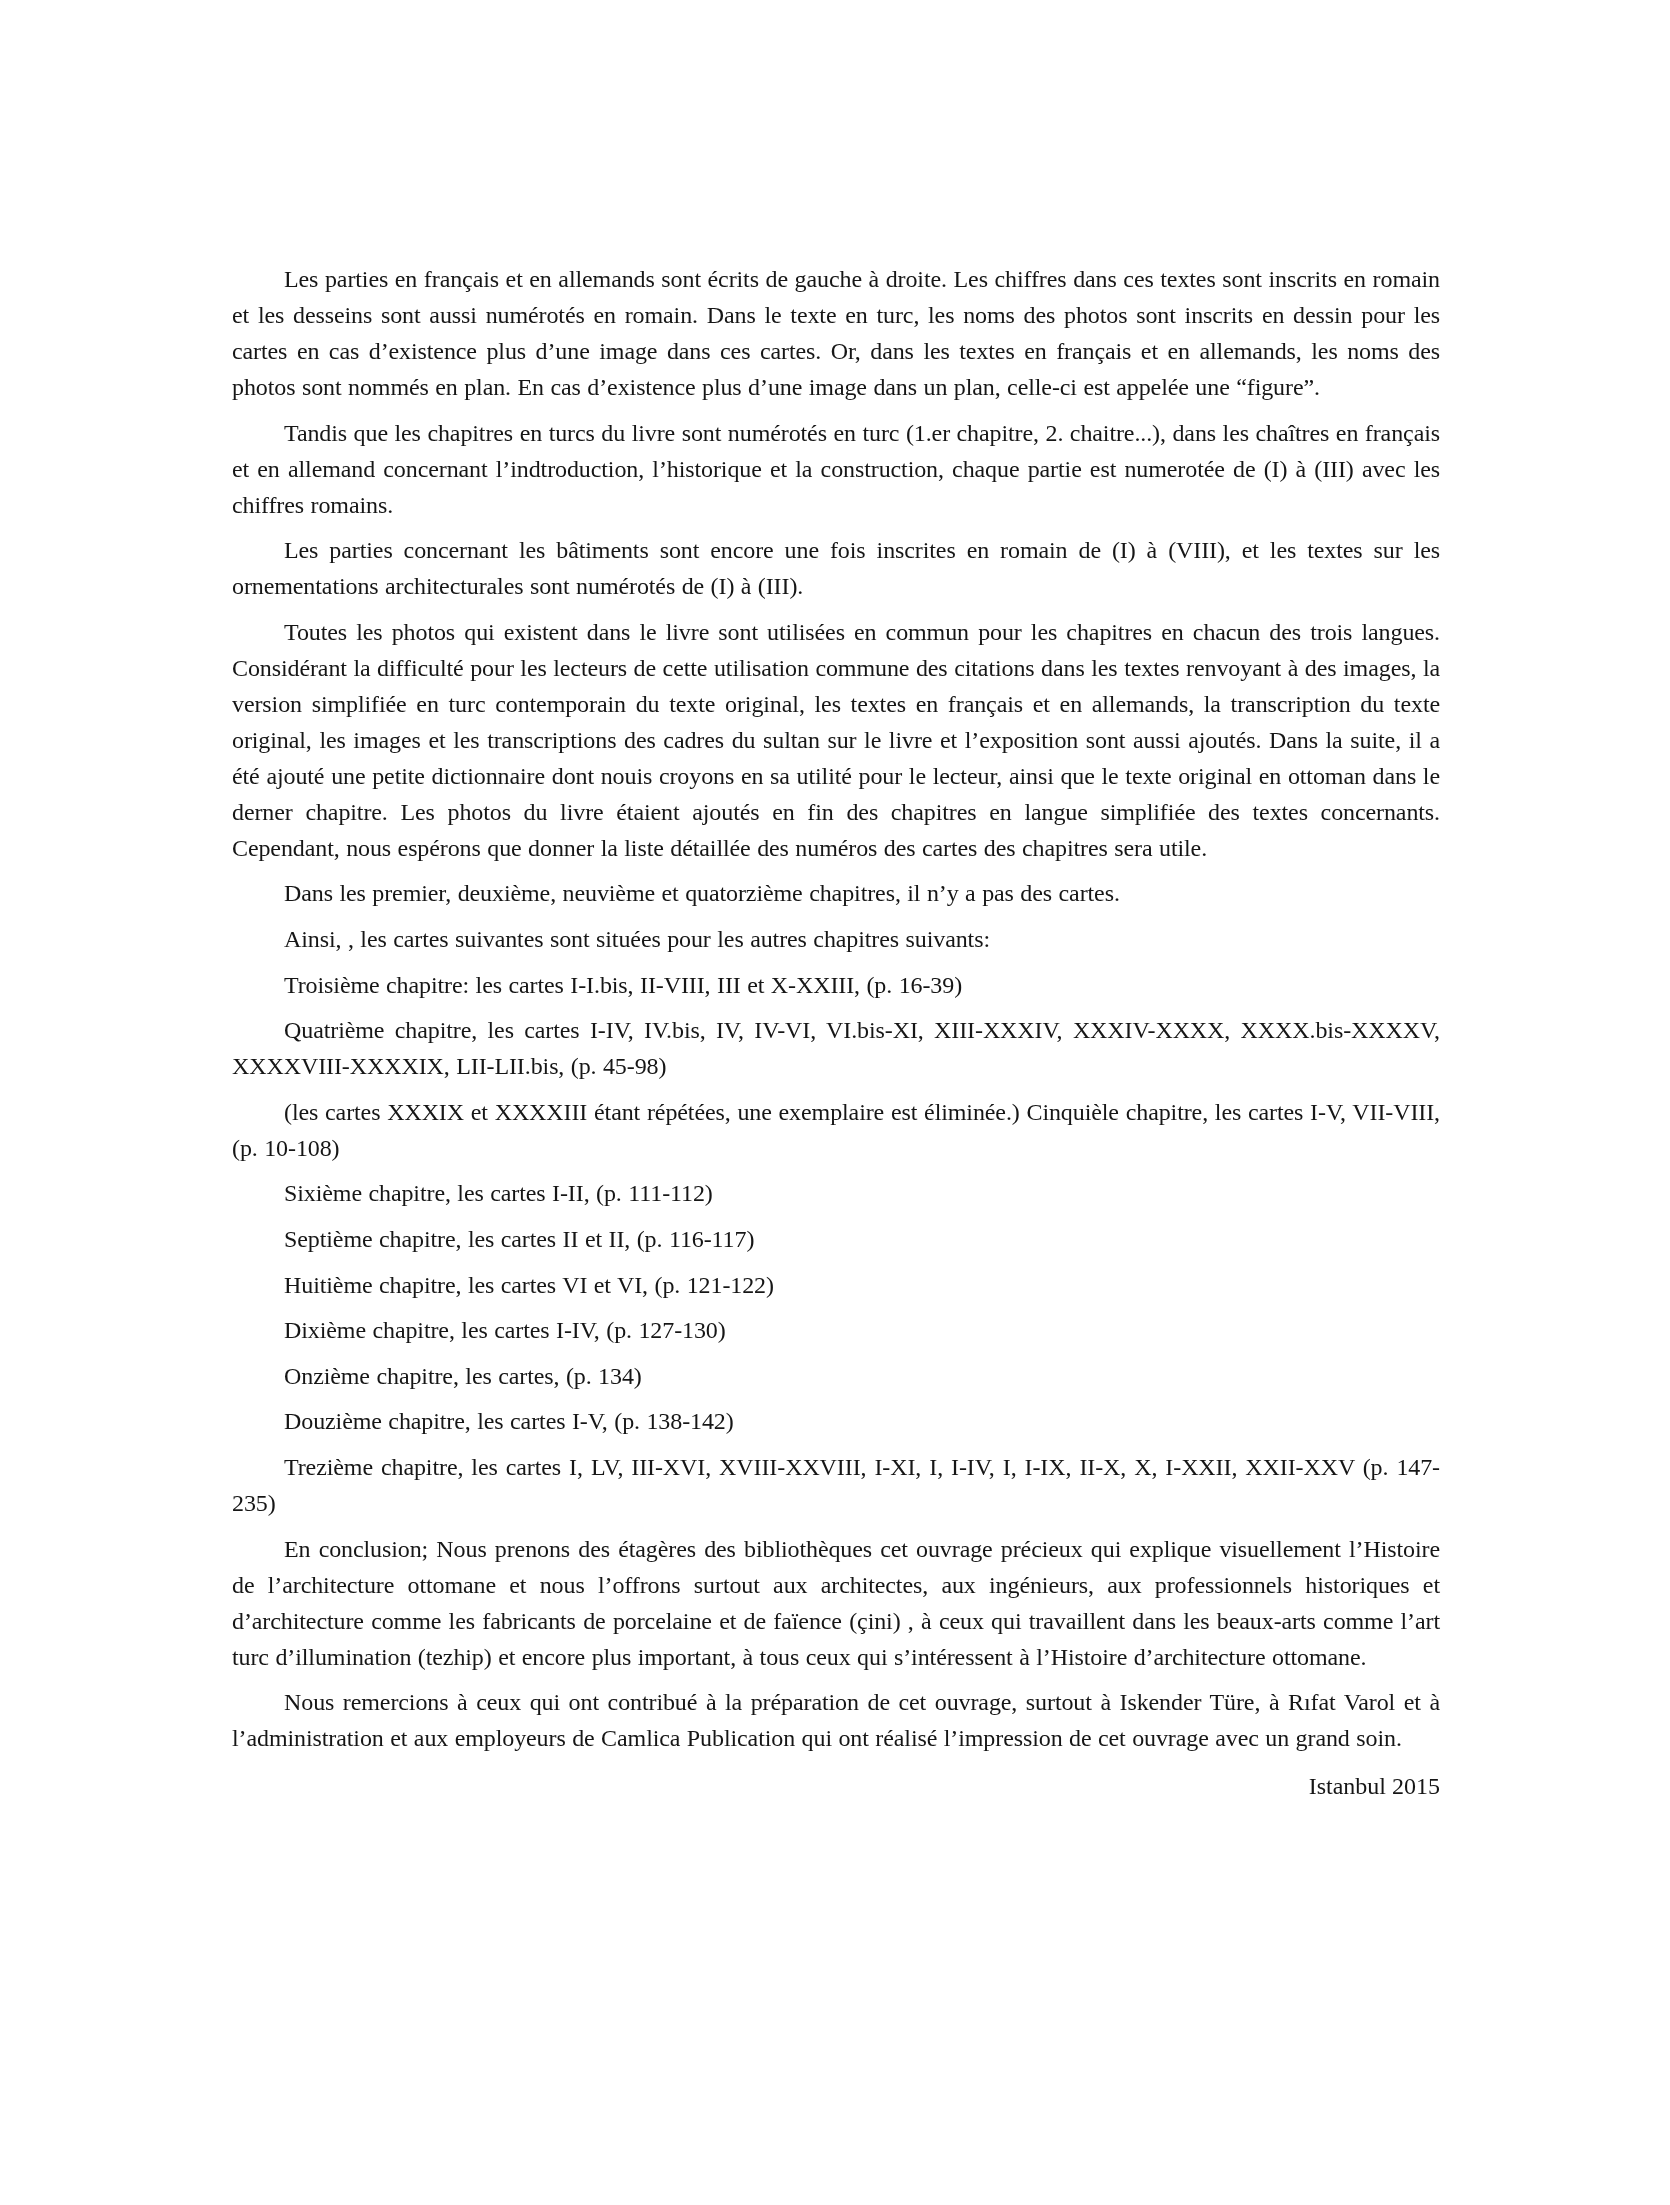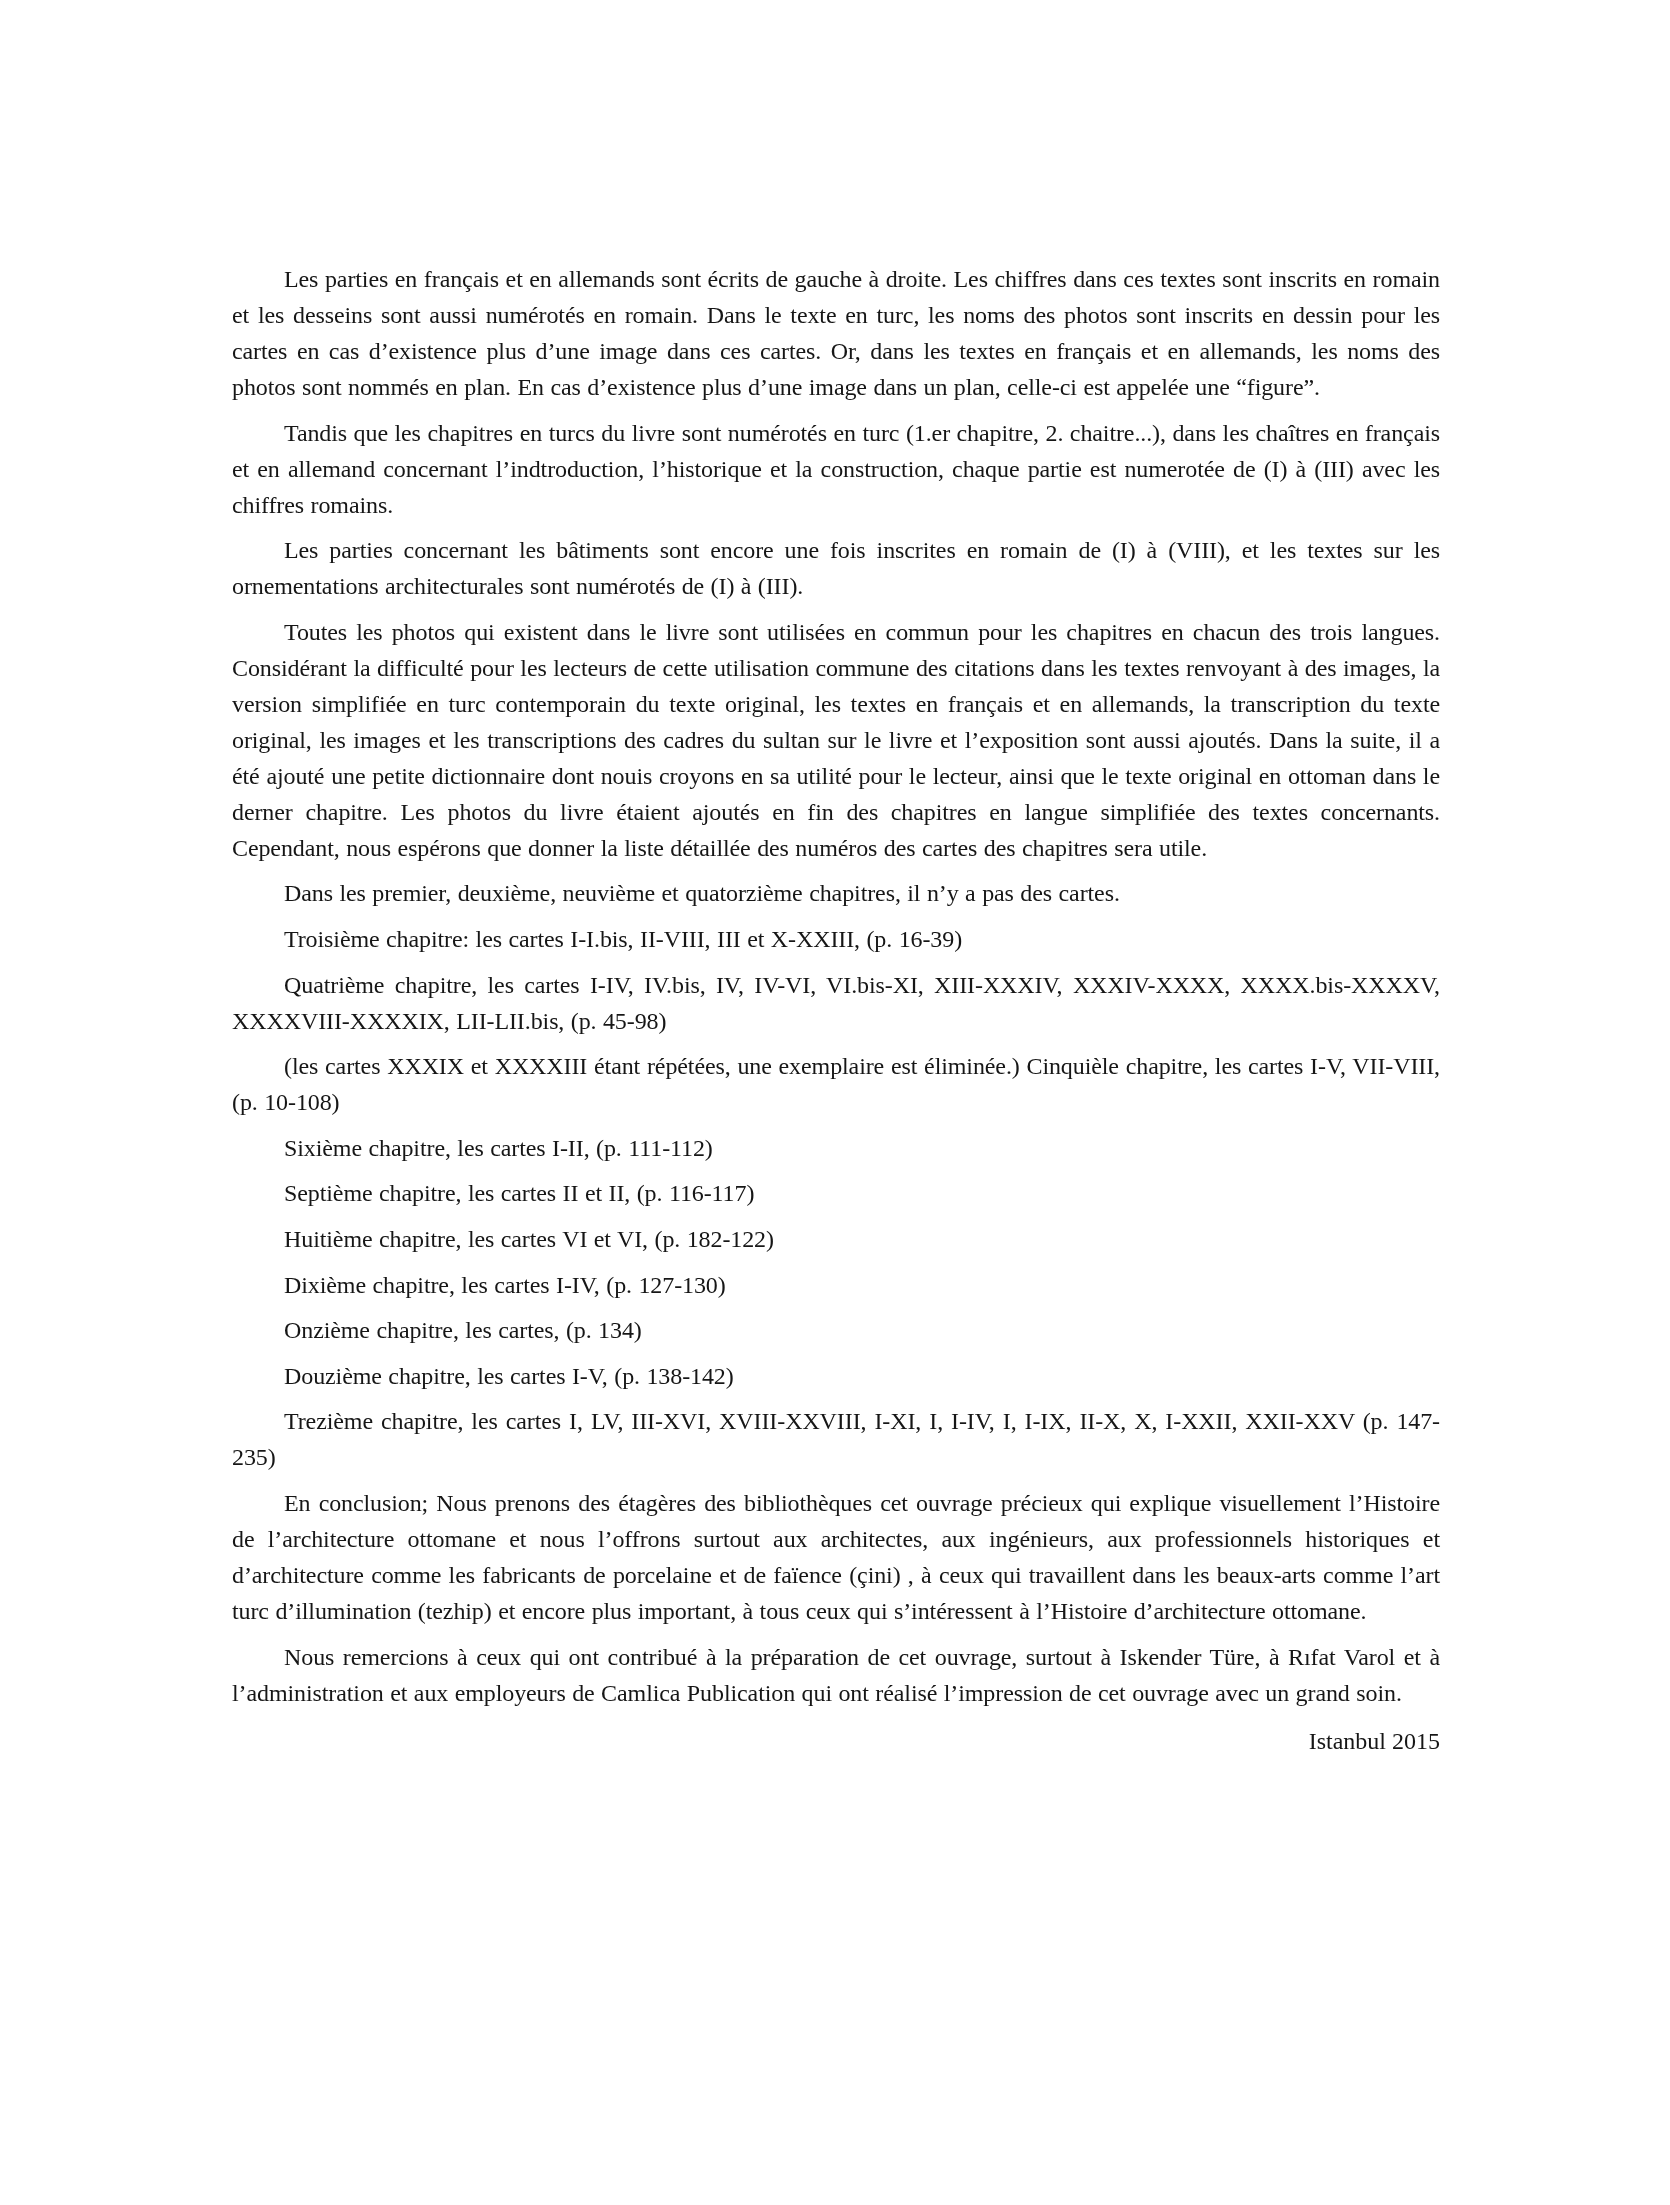--- a/index.html
+++ b/index.html
@@ -51,26 +51,27 @@
 </head>
 <body>
 
 <div class="page">
   <div class="text-block">
     <p class="para">Les parties en français et en allemands sont écrits de gauche à droite. Les chiffres  dans ces textes sont inscrits en romain et les desseins sont aussi numérotés en romain. Dans le texte en turc, les noms des photos sont inscrits en dessin pour les cartes en cas d’existence plus d’une image dans ces cartes. Or, dans les textes en français et en allemands, les noms des photos sont nommés en plan. En cas d’existence plus d’une image dans un plan, celle-ci est appelée une “figure”.</p>
     <p class="para">Tandis que les chapitres en turcs du livre sont numérotés en turc (1.er chapitre, 2. chaitre...),  dans les chaîtres en français et en allemand concernant l’indtroduction, l’historique et la construction, chaque partie est numerotée de (I) à (III) avec les chiffres romains.</p>
     <p class="para">Les parties concernant les bâtiments sont encore une fois inscrites en romain de (I)  à (VIII),  et les textes sur les ornementations architecturales sont numérotés de (I) à (III).</p>
     <p class="para">Toutes les photos qui existent dans le livre sont utilisées en commun pour les chapitres en chacun des trois langues. Considérant la difficulté pour les lecteurs de cette utilisation commune des citations dans les textes renvoyant à des images, la version simplifiée en turc contemporain du texte original, les textes en français et en allemands, la transcription du texte original, les images et les transcriptions des cadres du sultan sur le livre et l’exposition sont aussi ajoutés. Dans la suite, il a été ajouté une petite dictionnaire dont nouis croyons en sa utilité pour le lecteur, ainsi que le texte original en ottoman dans le derner chapitre. Les photos du livre étaient ajoutés en fin des chapitres en langue simplifiée des textes concernants. Cependant, nous espérons que donner la liste détaillée des numéros des cartes des chapitres sera utile.</p>
     <p class="para">Dans les premier, deuxième, neuvième et quatorzième chapitres, il n’y a pas des cartes.</p>
+    <p class="para">Ainsi, , les cartes suivantes sont situées pour les autres chapitres suivants:</p>
     <p class="para">Troisième chapitre: les cartes I-I.bis, II-VIII, III et X-XXIII, (p. 16-39)</p>
     <p class="para">Quatrième chapitre, les cartes I-IV, IV.bis, IV, IV-VI, VI.bis-XI, XIII-XXXIV, XXXIV-XXXX, XXXX.bis-XXXXV, XXXXVIII-XXXXIX, LII-LII.bis, (p. 45-98)</p>
     <p class="para">(les cartes XXXIX et XXXXIII étant répétées, une exemplaire est éliminée.) Cinquièle chapitre, les cartes I-V, VII-VIII, (p. 10-108)</p>
     <p class="para">Sixième chapitre, les cartes I-II, (p. 111-112)</p>
     <p class="para">Septième chapitre, les cartes II et II, (p. 116-117)</p>
-    <p class="para">Huitième chapitre, les cartes VI et VI, (p. 182-122)</p>
+    <p class="para">Huitième chapitre, les cartes VI et VI, (p. 121-122)</p>
     <p class="para">Dixième chapitre, les cartes I-IV, (p. 127-130)</p>
     <p class="para">Onzième chapitre, les cartes, (p. 134)</p>
     <p class="para">Douzième chapitre, les cartes I-V,  (p. 138-142)</p>
     <p class="para">Trezième chapitre, les cartes I, LV, III-XVI, XVIII-XXVIII, I-XI, I, I-IV, I, I-IX, II-X, X,  I-XXII, XXII-XXV (p. 147-235)</p>
     <p class="para">En conclusion; Nous prenons des étagères des bibliothèques cet ouvrage précieux qui explique visuellement l’Histoire de l’architecture ottomane et nous l’offrons surtout aux architectes, aux ingénieurs, aux professionnels historiques et d’architecture comme les fabricants de porcelaine et de faïence (çini) , à ceux qui travaillent dans les beaux-arts comme l’art turc d’illumination (tezhip) et encore plus important, à tous ceux qui s’intéressent à l’Histoire d’architecture ottomane.</p>
     <p class="para">Nous remercions à ceux qui ont contribué à la préparation de cet ouvrage, surtout à Iskender Türe, à  Rıfat Varol et à l’administration et aux employeurs de Camlica Publication qui ont réalisé l’impression de cet ouvrage avec un grand soin.</p>
     <p class="date-line">Istanbul 2015</p>
   </div>
 </div>
 

